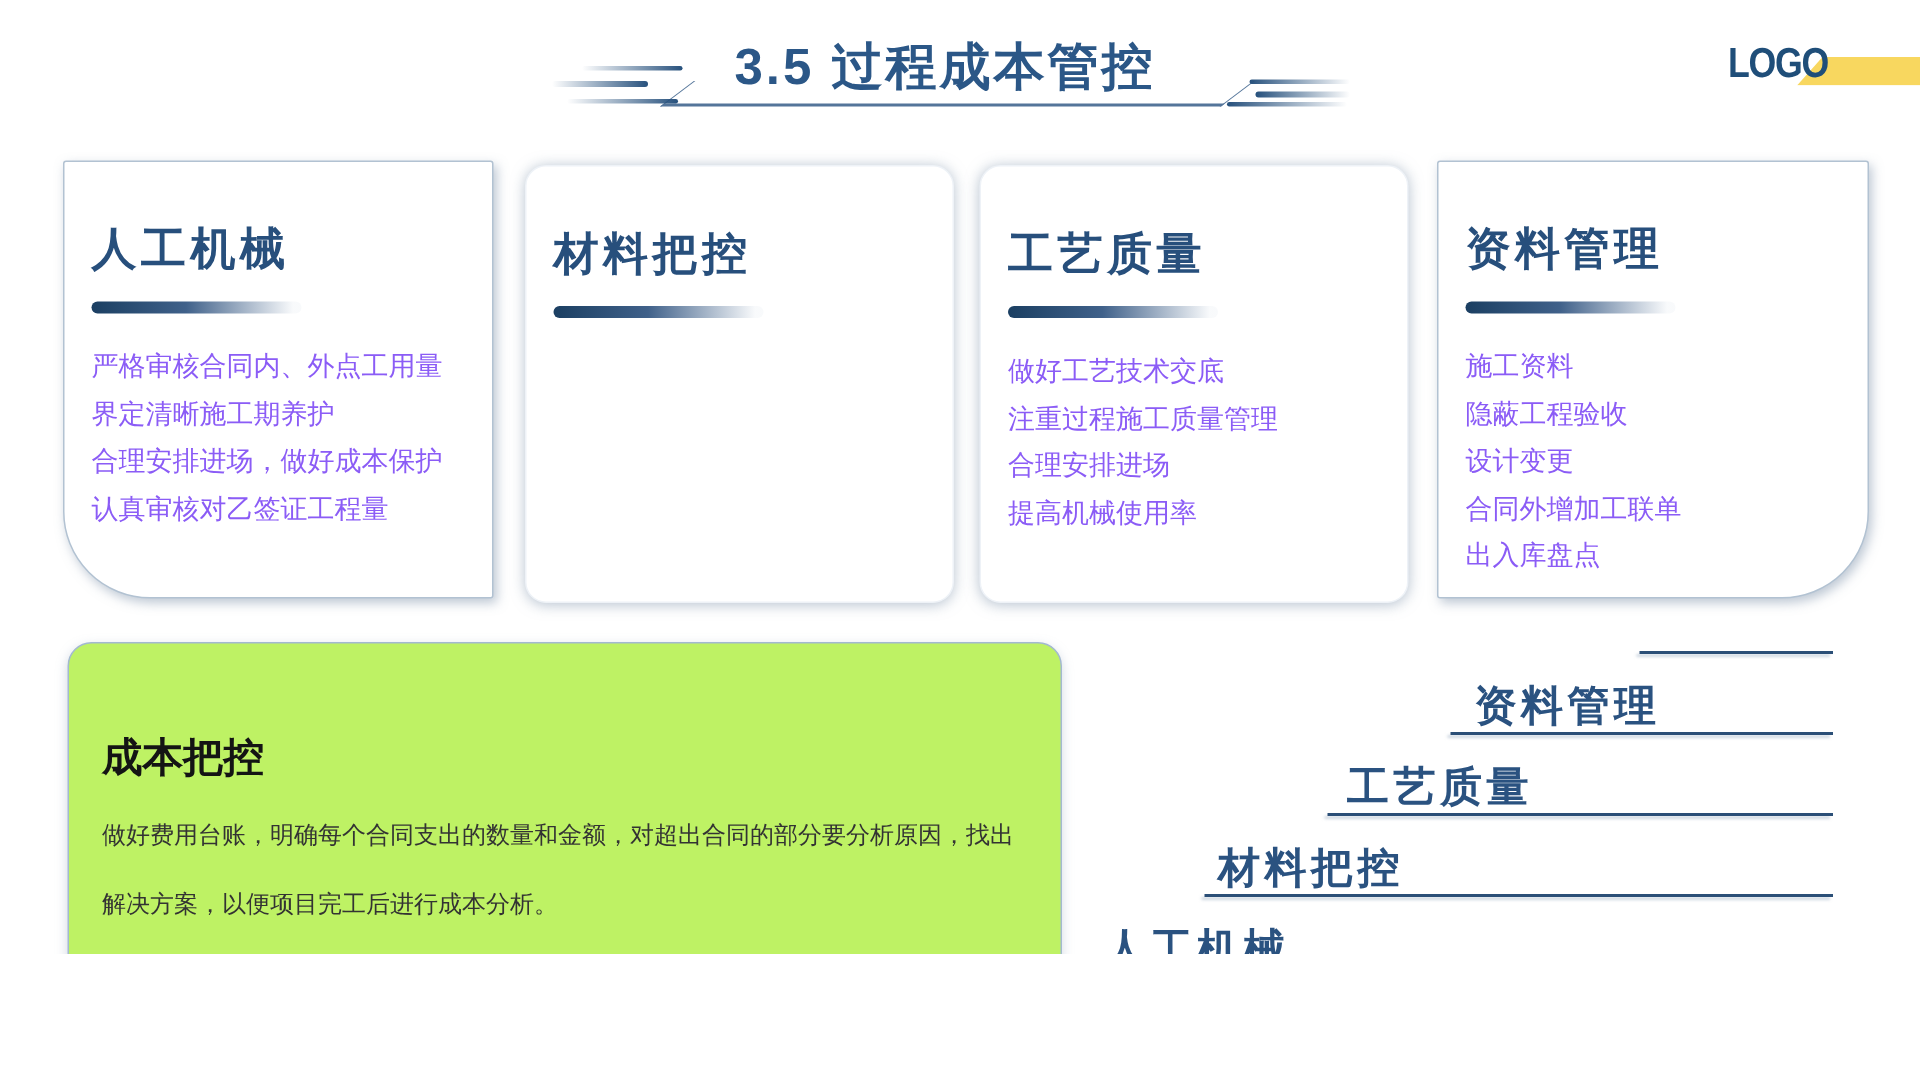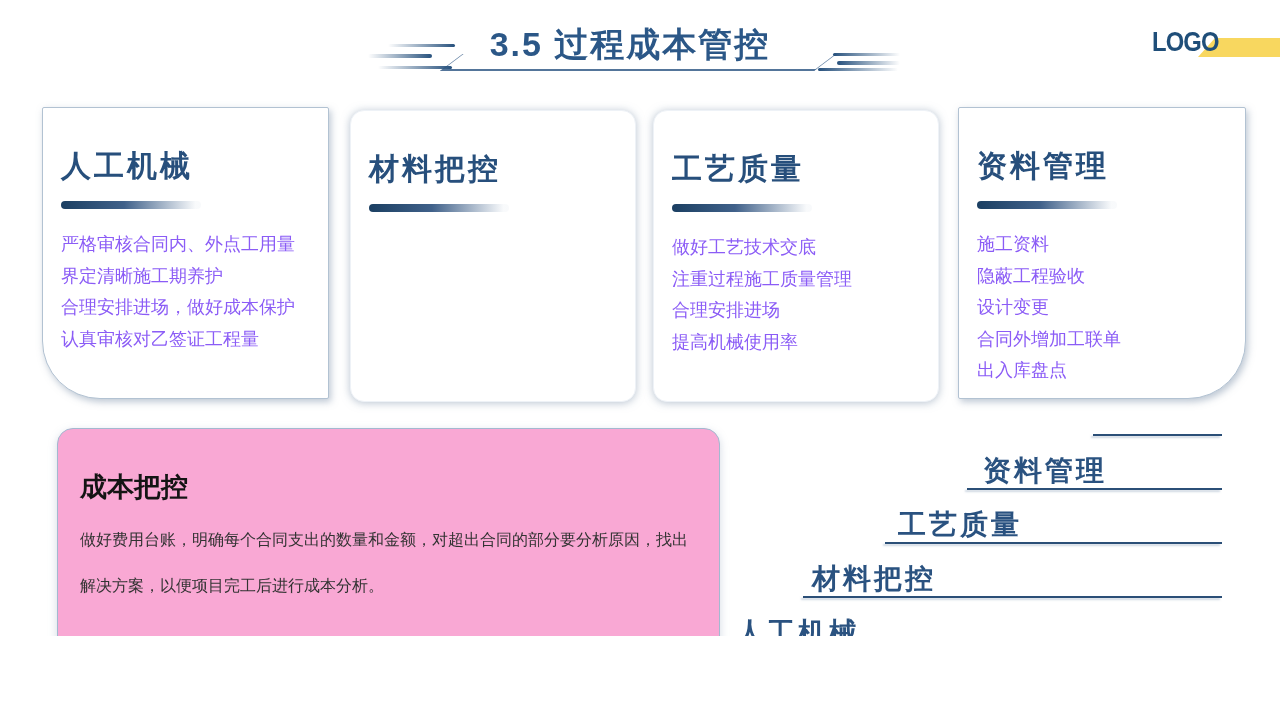--- a/index.html
+++ b/index.html
@@ -56,24 +56,23 @@
   .card-title { font-size:30px; font-weight:bold; color:#274f7c; letter-spacing:3px; }
   .card-bar {
     width:140px; height:8px; border-radius:4px; margin:14px 0 20px 0;
     background:linear-gradient(90deg,#1b3f62 0%, #40618a 45%, rgba(190,205,220,0.1) 96%);
   }
   .card-list { list-style:none; font-size:18px; color:#8b5cf6; line-height:31.5px; }
 
   
   .cost-panel {
     position:absolute; left:45px; top:428px; width:663px; height:233px;
-    background:#f9a8d4; border:1px solid #a3b9d0; border-radius:16px;
+    background:#bef264; border:1px solid #a3b9d0; border-radius:16px;
     box-shadow:0 3px 8px rgba(130,150,175,0.35);
-    padding:40px 22px 0 22px;
-    margin-left:12px;
+    padding:58px 22px 0 22px;
   }
   .cost-title { font-size:27px; font-weight:bold; color:#141414; }
   .cost-body { margin-top:12px; font-size:16px; color:#333333; line-height:46px; width:617px; }
 
   
   .stair-label {
     position:absolute; font-size:28px; font-weight:bold; color:#2a5280; letter-spacing:3px;
   }
   .stair-line {
     position:absolute; height:2px; background:#2b4f77;

